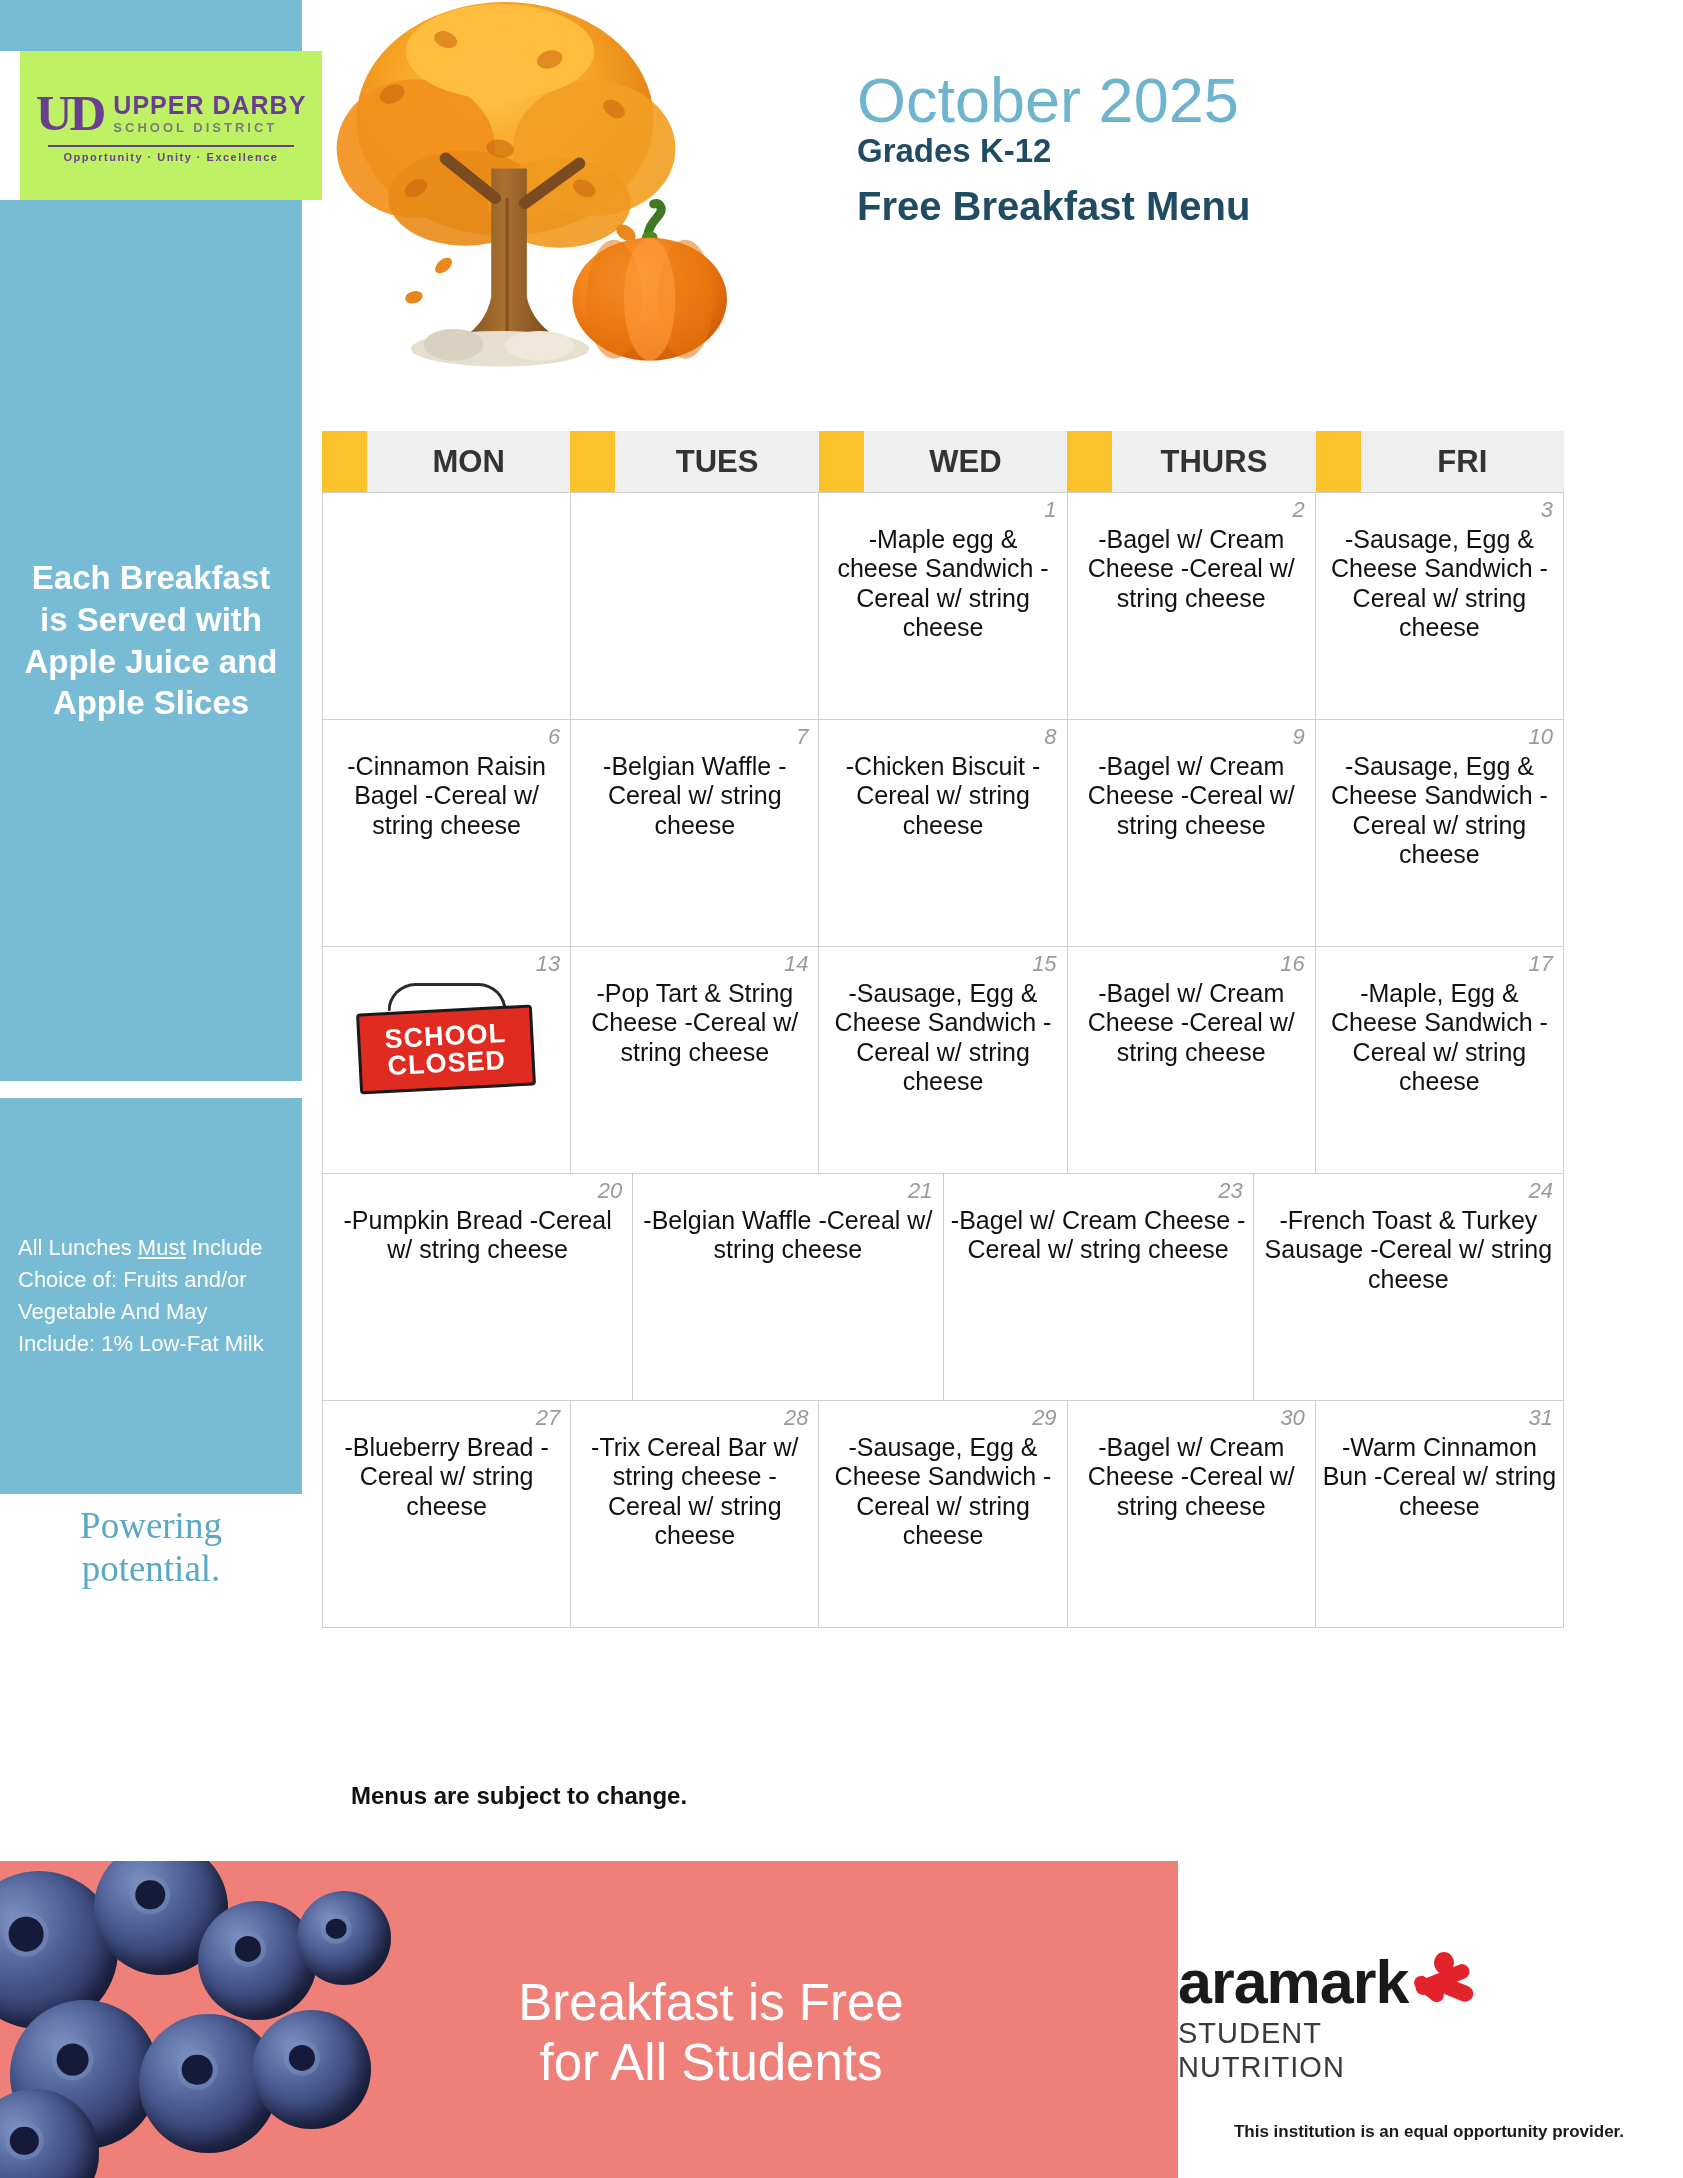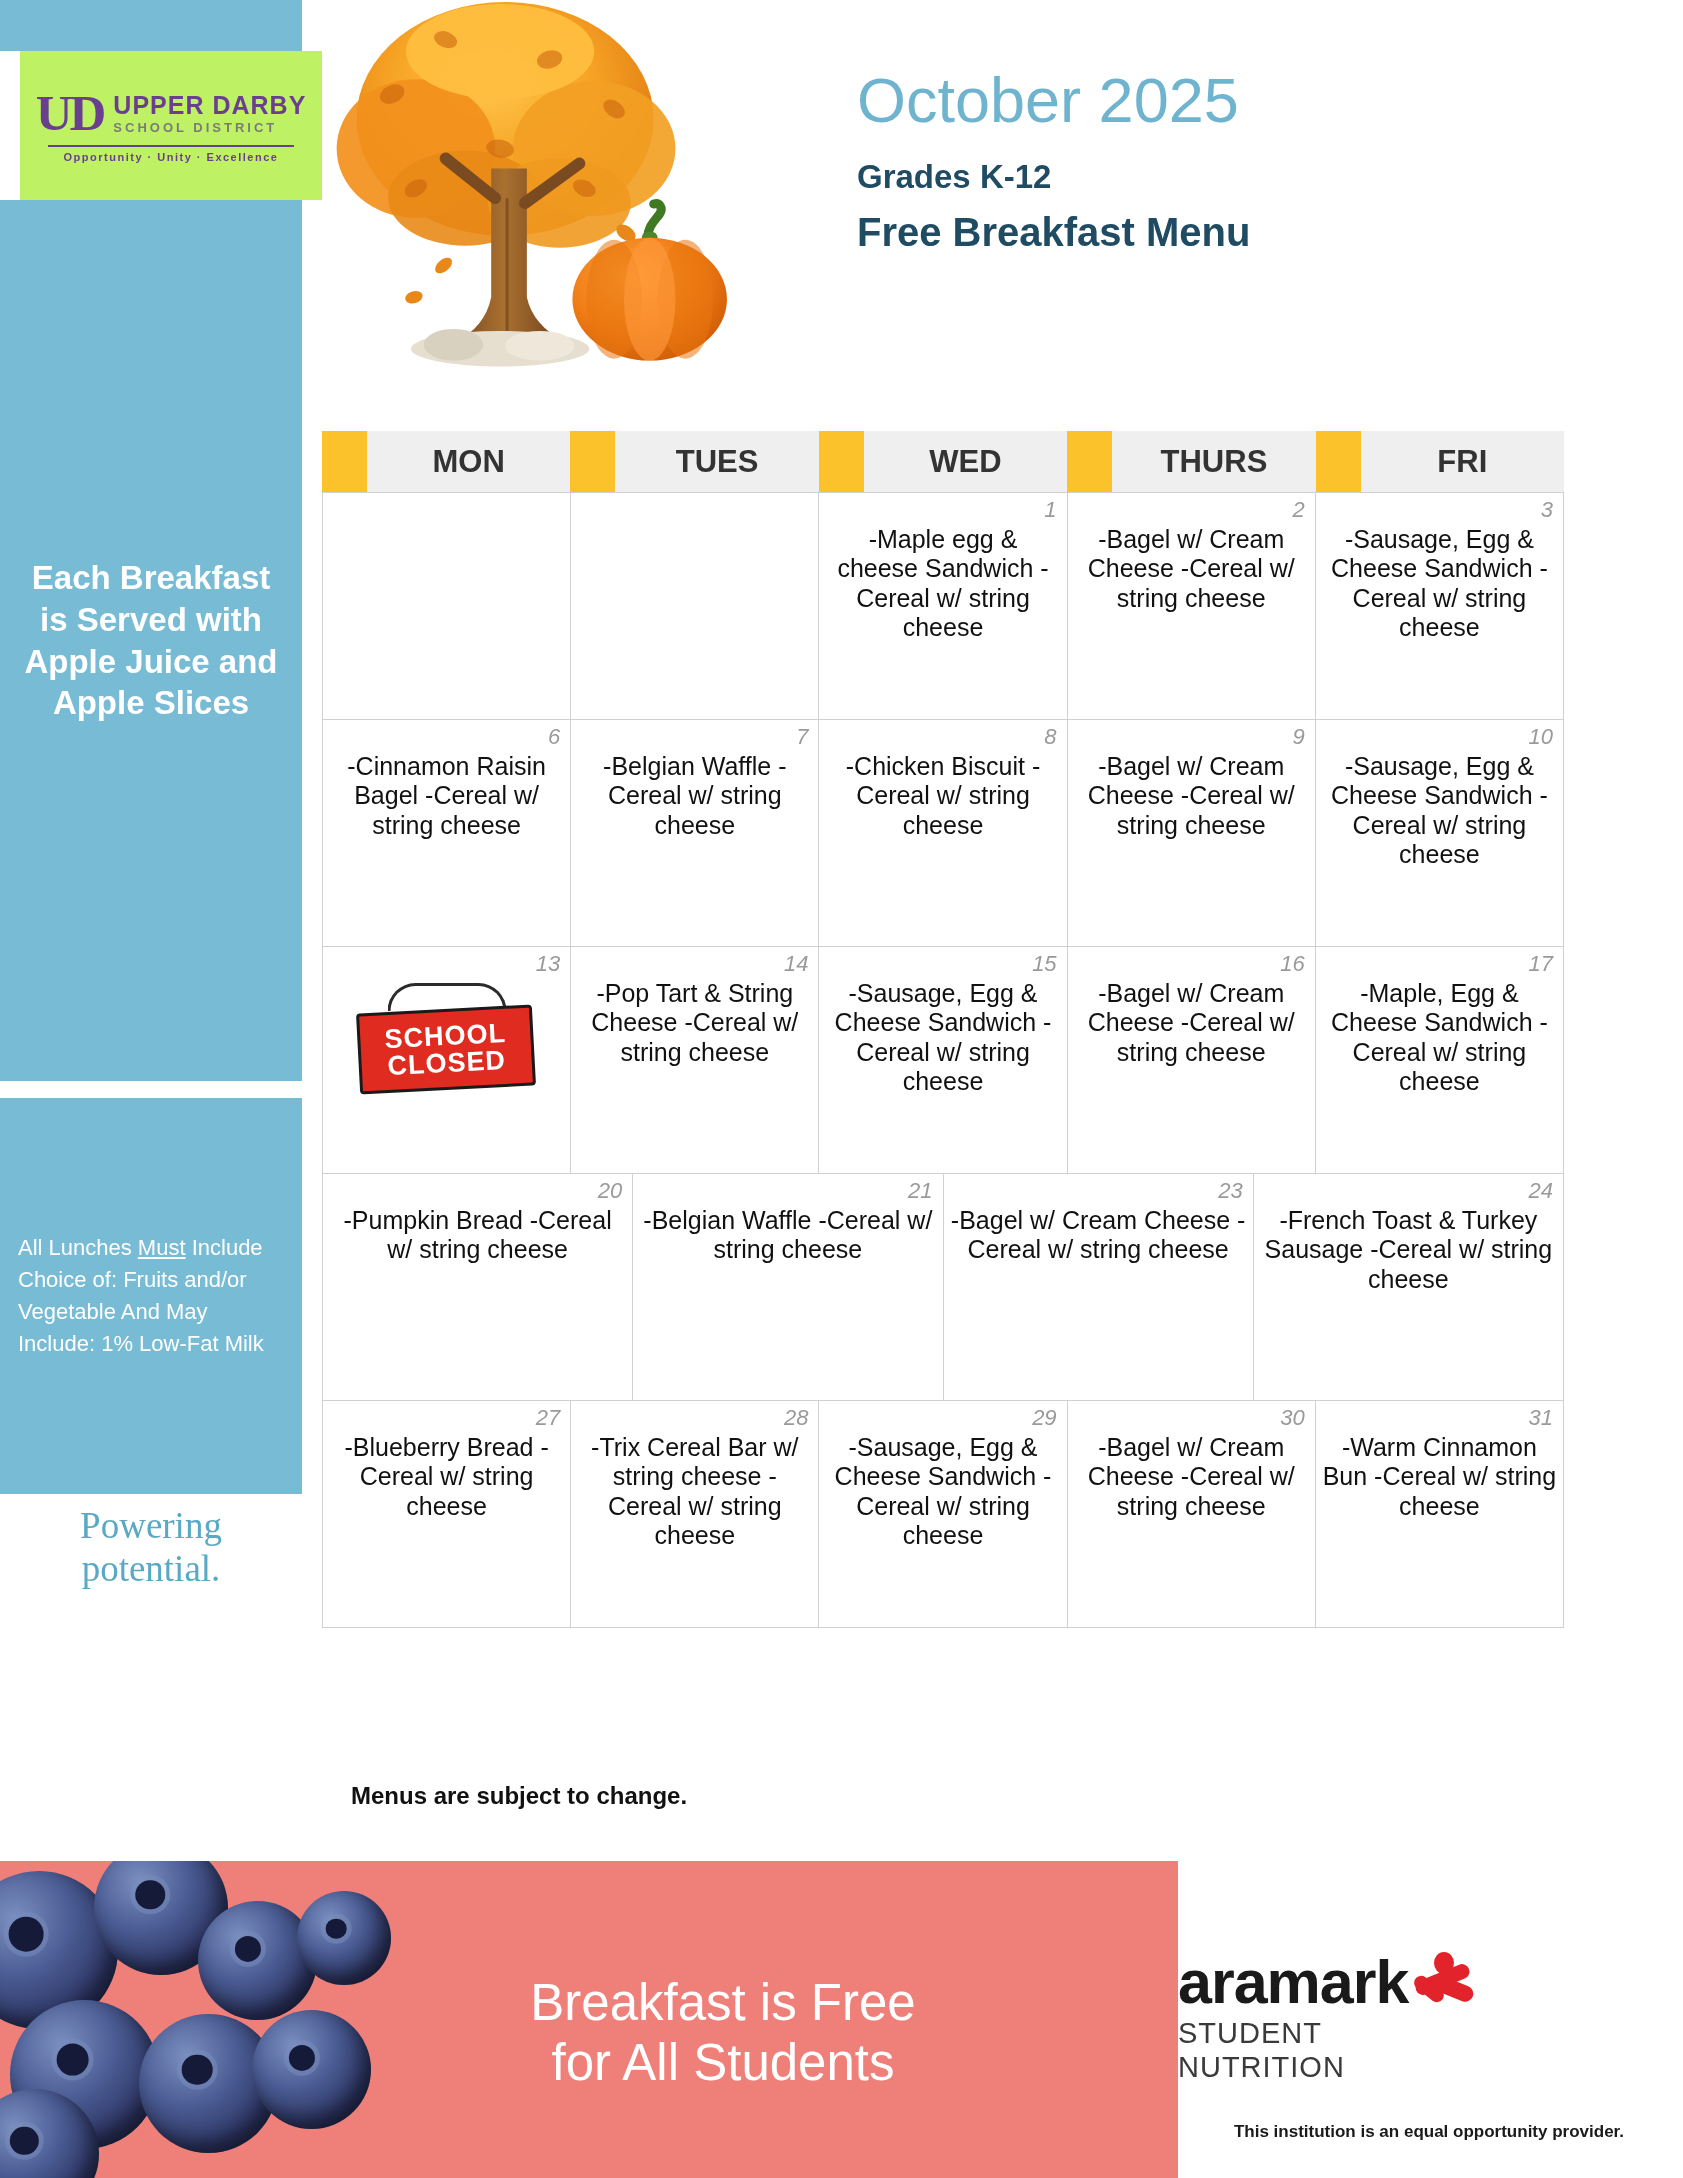--- a/index.html
+++ b/index.html
@@ -76,21 +76,21 @@
   .art {
     position:absolute; left:297px; top:0; width:535px; height:426px;
   }
   .hdr-right {
     position:absolute; right:74px; top:69px; width:752px; text-align:left;
   }
   .hdr-month {
     font-size:63px; color:#6fb4cf; font-weight:normal; line-height:1.0;
   }
   .hdr-grades {
-    font-size:33px; color:#1f4b63; font-weight:bold; margin-top:26px;
+    font-size:33px; color:#1f4b63; font-weight:bold; 
   }
   .hdr-menu {
     font-size:40px; color:#1f4b63; font-weight:bold; margin-top:14px;
   }
 
   
   .cal {
     position:absolute; left:322px; top:431px; width:1242px;
   }
   .dow-row { display:flex; height:61px; }
@@ -163,21 +163,21 @@
   }
   .berry::after {
     content:"";
     position:absolute; left:42%; top:40%; width:22%; height:22%;
     transform:translate(-50%,-50%);
     border-radius:50%;
     background:#151a38;
     box-shadow:0 0 0 5px rgba(120,140,190,0.55);
   }
   .footer-text {
-    position:absolute; left:426px; bottom:85px; width:594px;
+    position:absolute; left:414px; bottom:85px; width:594px;
     color:#ffffff; font-size:51px; line-height:1.18; text-align:center;
   }
   .aramark {
     position:absolute; right:59px; bottom:94px; width:446px; text-align:left;
   }
   .ara-word {
     font-size:61px; font-weight:bold; color:#1a1a1a; letter-spacing:-1px; line-height:1;
     display:inline-block;
   }
   .ara-star {

